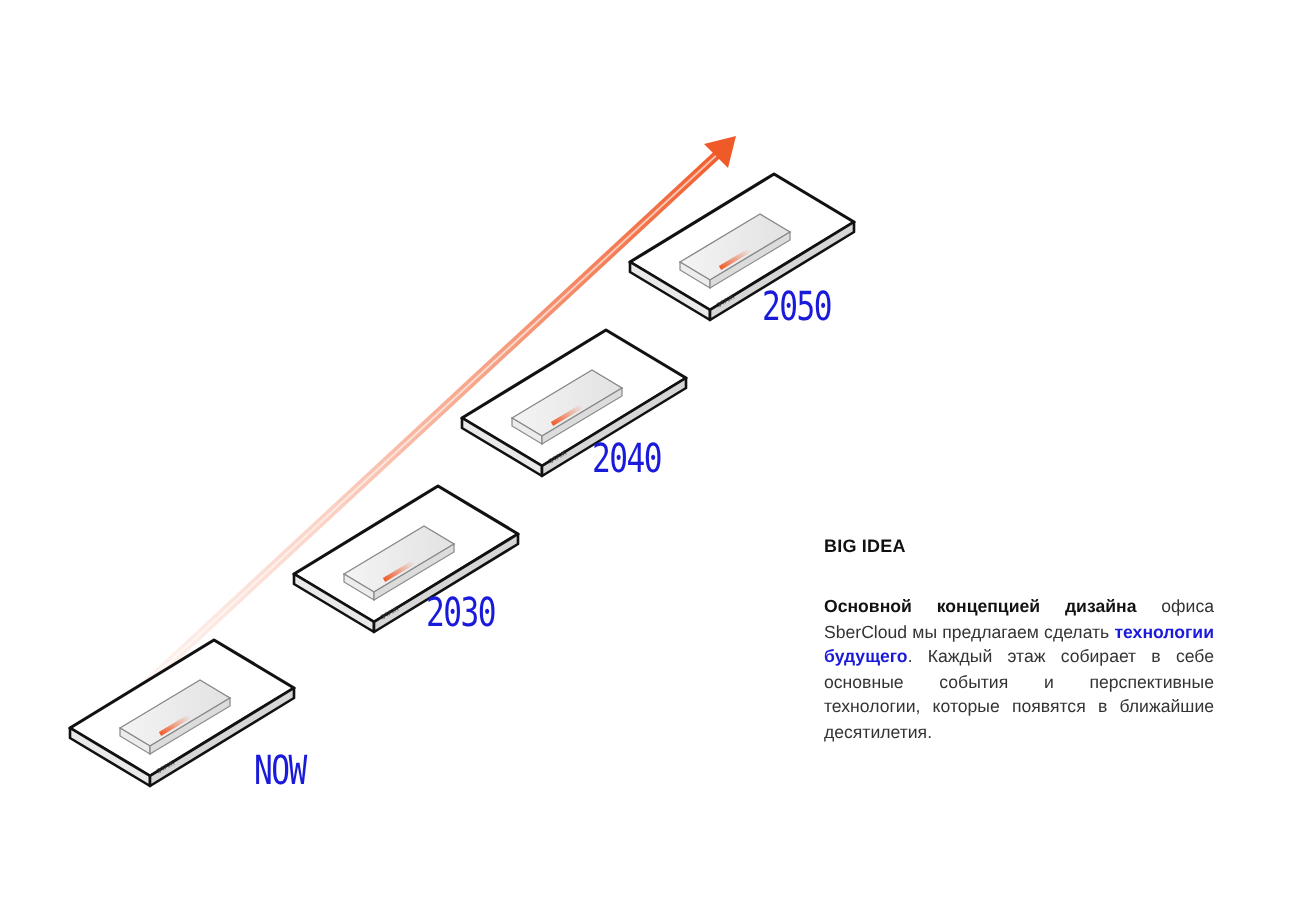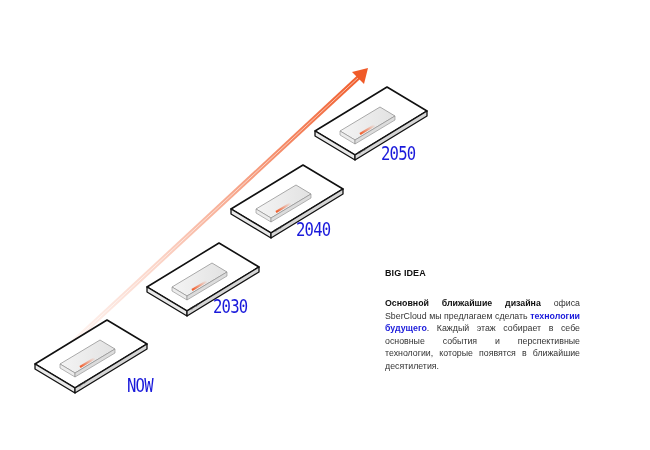--- a/index.html
+++ b/index.html
@@ -1,19 +1,19 @@
 <!DOCTYPE html>
 <html><head>
 <meta charset="utf-8">
 <style>
   html, body { margin:0; padding:0; background:#ffffff; }
   body { width:650px; height:450px; position:relative; overflow:hidden; font-family:"Liberation Sans", sans-serif; }
   #diagram { position:absolute; left:0; top:0; width:650px; height:450px; }
   .year { position:absolute; font-family:"DejaVu Sans Mono", monospace; color:#1a1adb; font-size:20px; letter-spacing:-1px; transform:scaleX(0.78); transform-origin:left top; line-height:1; }
-  .text-block { position:absolute; left:385px; top:268px; width:195px; color:#222; }
+  .text-block { position:absolute; left:412px; top:268px; width:195px; color:#222; }
   .title { font-size:9px; font-weight:bold; margin:0 0 19px 0; letter-spacing:0.1px; color:#111; }
   .para { font-size:8.8px; line-height:12.6px; text-align:justify; text-align-last:left; margin:0; color:#333; }
   .b { font-weight:bold; color:#111; }
   .blue { font-weight:bold; color:#1a1adb; }
 </style>
 </head>
 <body>
 
 <svg id="diagram" viewBox="0 0 650 450" xmlns="http://www.w3.org/2000/svg">
   <defs>
@@ -58,14 +58,14 @@
   <use href="#floor" transform="translate(315,87)"></use>
 </svg>
 
 <div class="year" style="left:127px; top:375px;">NOW</div>
 <div class="year" style="left:213px; top:296px;">2030</div>
 <div class="year" style="left:296px; top:219px;">2040</div>
 <div class="year" style="left:381px; top:143px;">2050</div>
 
 <div class="text-block">
   <p class="title">BIG IDEA</p>
-  <p class="para"><span class="b">Основной ближайшие дизайна</span><span> офиса SberCloud мы предлагаем сделать </span><span class="blue">технологии будущего</span><span>. Каждый этаж собирает в себе основные события и перспективные технологии, которые появятся в ближайшие десятилетия.</span></p>
+  <p class="para"><span class="b">Основной концепцией дизайна</span><span> офиса SberCloud мы предлагаем сделать </span><span class="blue">технологии будущего</span><span>. Каждый этаж собирает в себе основные события и перспективные технологии, которые появятся в ближайшие десятилетия.</span></p>
 </div>
 
 </body></html>

